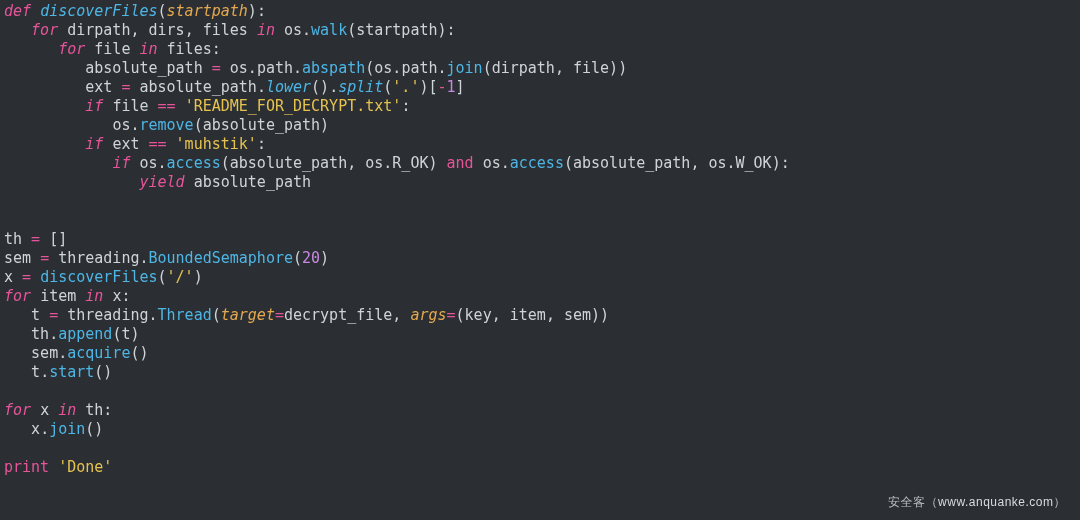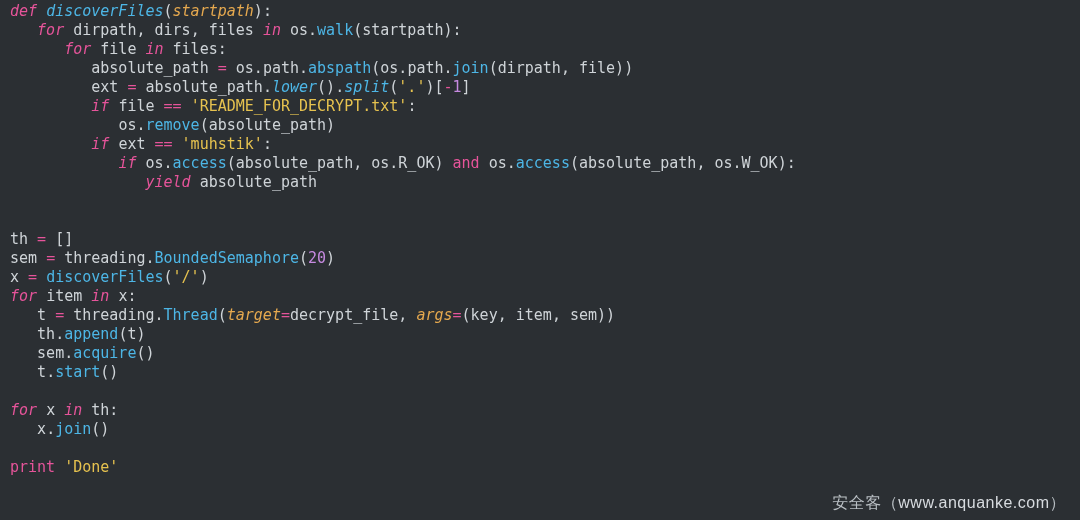--- a/index.html
+++ b/index.html
@@ -8,40 +8,40 @@
     width: 1080px;
     height: 520px;
     background: #2b2f33;
     overflow: hidden;
     font-family: Consolas, "DejaVu Sans Mono", "Courier New", monospace;
     font-size: 15px;
     line-height: 19px;
     color: #c8cdd1;
   }
   .code-area {
-    padding: 2px 10px;
+    padding: 2px 4px;
     white-space: pre;
   }
   .tok-keyword    { color: #e6549a; font-style: italic; }    
   .tok-keyword-nf { color: #e6549a; }                         
   .tok-funcname   { color: #4db6e6; font-style: italic; }     
   .tok-funccall   { color: #4db6e6; }                         
   .tok-builtin    { color: #4db6e6; font-style: italic; }     
   .tok-var        { color: #cfd4d8; }                         
   .tok-param      { color: #e6a94f; font-style: italic; }     
   .tok-punct      { color: #cfd4d8; }                         
   .tok-operator   { color: #e6549a; }                         
   .tok-string     { color: #e6c24f; }                         
   .tok-number     { color: #c68ae0; }                         
   .watermark {
     position: absolute;
     bottom: 8px;
     right: 14px;
     font-family: "Microsoft YaHei", Arial, sans-serif;
-    font-size: 16px;
+    font-size: 12px;
     color: #b9bfc4;
     letter-spacing: 0.5px;
   }
   .watermark .site {
     color: #d7dbdf;
   }
 </style>
 </head>
 <body>
 

